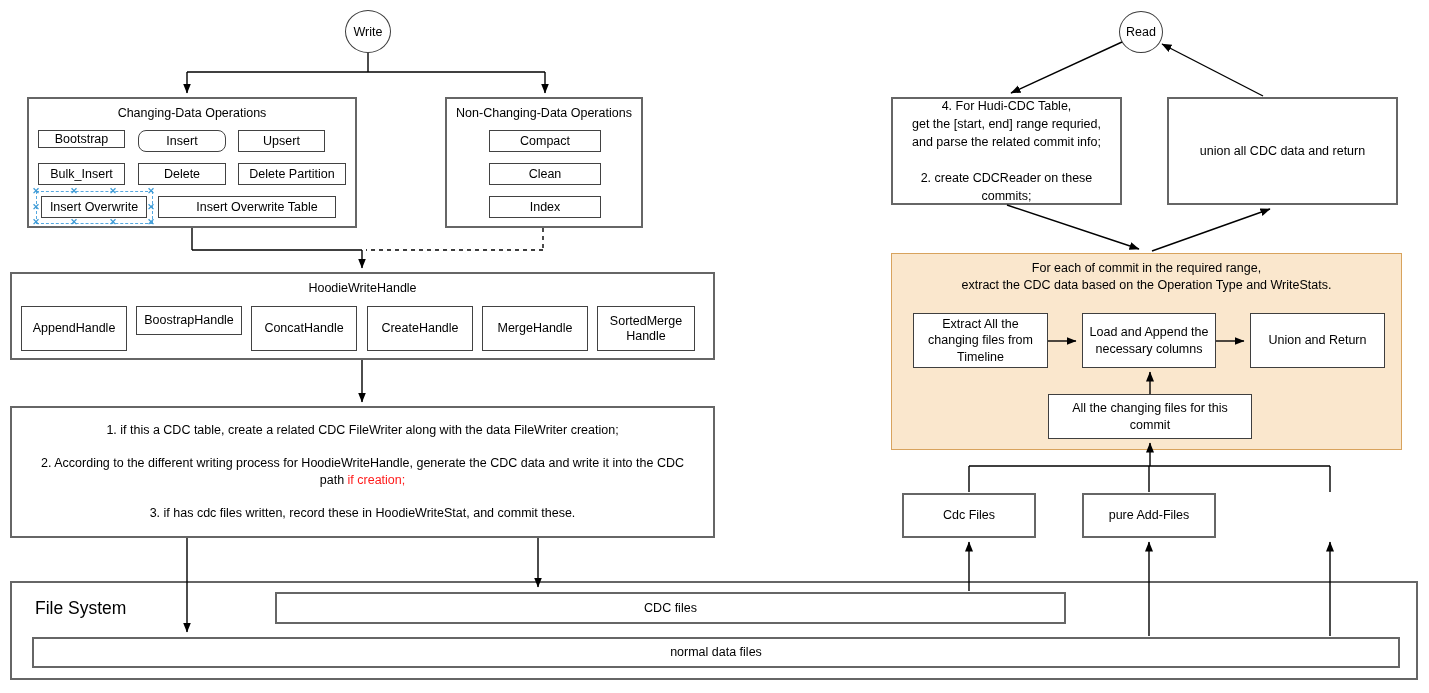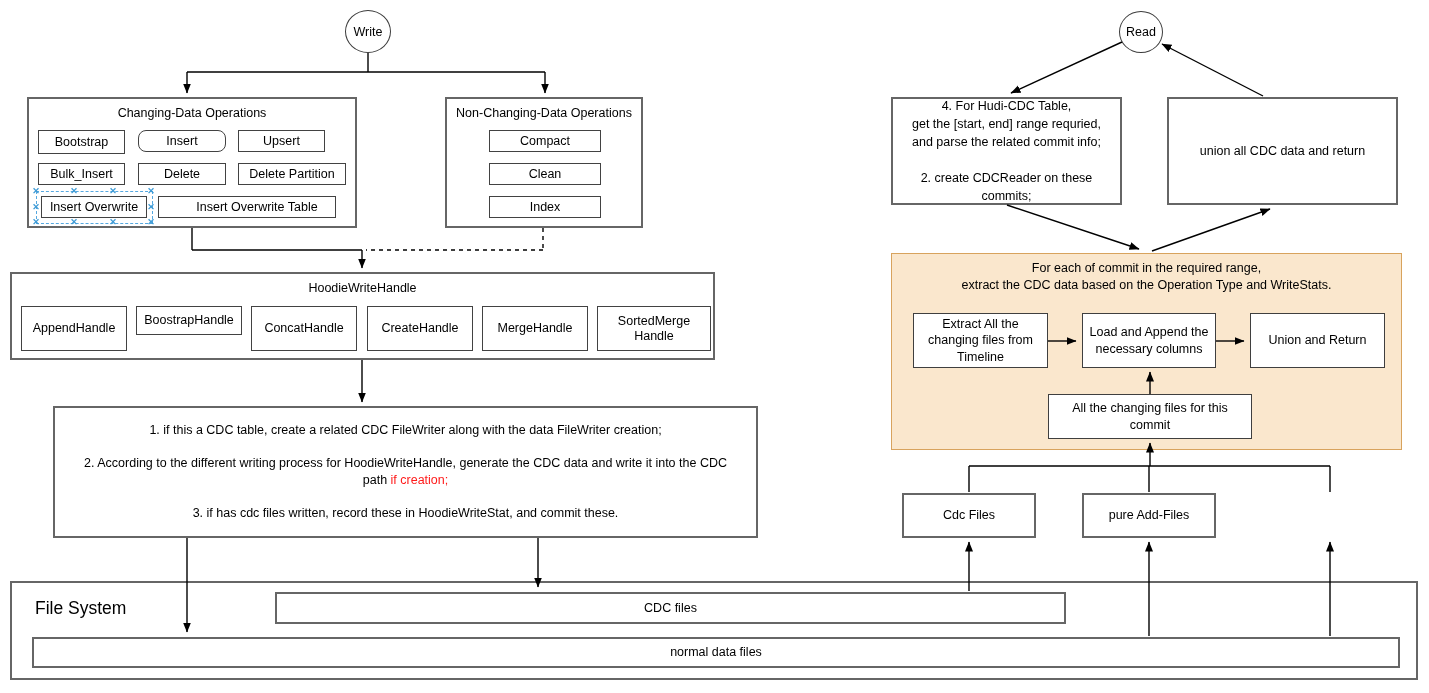--- a/index.html
+++ b/index.html
@@ -20,21 +20,21 @@
   .circle{
     border:1.6px solid #3c3c3c;border-radius:50%;display:flex;align-items:center;justify-content:center;
     z-index:3;background:#fff;
   }
   .orange{background:#FAE7CD;border:1.6px solid #D8A35D;z-index:2;}
   .orange .title{position:absolute;left:0;right:0;top:6px;text-align:center;line-height:1.35;}
   .whitebox{border:1.6px solid #3f3f3f;display:flex;align-items:center;justify-content:center;
     text-align:center;z-index:3;line-height:1.3;background:#fff;}
   .fs-label{position:absolute;font-size:17.5px;z-index:3;}
   .notebox{border:2px solid #666;z-index:2;display:flex;flex-direction:column;justify-content:center;
-    text-align:center;padding:0 29px;line-height:1.35;margin-left:43px;}
+    text-align:center;padding:0 29px;line-height:1.35;}
   .notebox p{margin:8px 0;}
   .red{color:#FF1A1A;}
   
   .selection{position:absolute;border:1.3px dashed #56A8E0;z-index:4;pointer-events:none;}
   .handle{position:absolute;color:#3E9BD6;font-size:9px;line-height:9px;width:9px;height:9px;
     text-align:center;transform:translate(-50%,-50%);z-index:5;font-weight:bold;}
 </style>
 </head>
 <body>
 
@@ -88,21 +88,21 @@
   <div class="node circle" style="left:345px;top:10px;width:46px;height:43px;">
     <span>Write</span>
   </div>
   <div class="node circle" style="left:1119px;top:11px;width:44px;height:42px;">
     <span>Read</span>
   </div>
 
   <div class="node container" style="left:27px;top:97px;width:330px;height:131px;">
     <div class="title">Changing-Data Operations</div>
   </div>
-  <div class="node chip" style="left:38px;top:130px;width:87px;height:24px;">Bootstrap</div>
+  <div class="node chip" style="left:38px;top:130px;width:87px;height:18px;">Bootstrap</div>
   <div class="node chip" style="left:138px;top:130px;width:88px;height:22px;border-radius:8px;">Insert</div>
   <div class="node chip" style="left:238px;top:130px;width:87px;height:22px;">Upsert</div>
   <div class="node chip" style="left:38px;top:163px;width:87px;height:22px;">Bulk_Insert</div>
   <div class="node chip" style="left:138px;top:163px;width:88px;height:22px;">Delete</div>
   <div class="node chip" style="left:238px;top:163px;width:108px;height:22px;">Delete Partition</div>
   <div class="node chip" style="left:41px;top:196px;width:106px;height:22px;">Insert Overwrite</div>
   <div class="node chip" style="left:158px;top:196px;width:178px;height:22px;padding-left:20px;">Insert Overwrite Table</div>
 
   <div class="selection" style="left:36px;top:191px;width:115px;height:31px;"></div>
   <span class="handle" style="left:36px;top:191px;">✕</span>
@@ -124,21 +124,21 @@
   <div class="node chip" style="left:489px;top:196px;width:112px;height:22px;">Index</div>
 
   <div class="node container" style="left:10px;top:272px;width:705px;height:88px;">
     <div class="title">HoodieWriteHandle</div>
   </div>
   <div class="node chip" style="left:21px;top:306px;width:106px;height:45px;">AppendHandle</div>
   <div class="node chip" style="left:136px;top:306px;width:106px;height:29px;">BoostrapHandle</div>
   <div class="node chip" style="left:251px;top:306px;width:106px;height:45px;">ConcatHandle</div>
   <div class="node chip" style="left:367px;top:306px;width:106px;height:45px;">CreateHandle</div>
   <div class="node chip" style="left:482px;top:306px;width:106px;height:45px;">MergeHandle</div>
-  <div class="node chip" style="left: 597px; top: 306px; width: 114px; height: 45px; white-space: pre-line;">SortedMerge
+  <div class="node chip" style="left: 597px; top: 306px; width: 98px; height: 45px; white-space: pre-line;">SortedMerge
 Handle</div>
 
   <div class="node notebox" style="left:10px;top:406px;width:705px;height:132px;">
     <p>1. if this a CDC table, create a related CDC FileWriter along with the data FileWriter creation;</p>
     <p><span>2. According to the different writing process for HoodieWriteHandle, generate the CDC data and write it into the CDC path </span><span class="red">if creation;</span></p>
     <p>3. if has cdc files written, record these in HoodieWriteStat, and commit these.</p>
   </div>
 
   <div class="node container" style="left:10px;top:581px;width:1408px;height:99px;background:transparent;"></div>
   <div class="fs-label" style="left:35px;top:598px;">File System</div>

